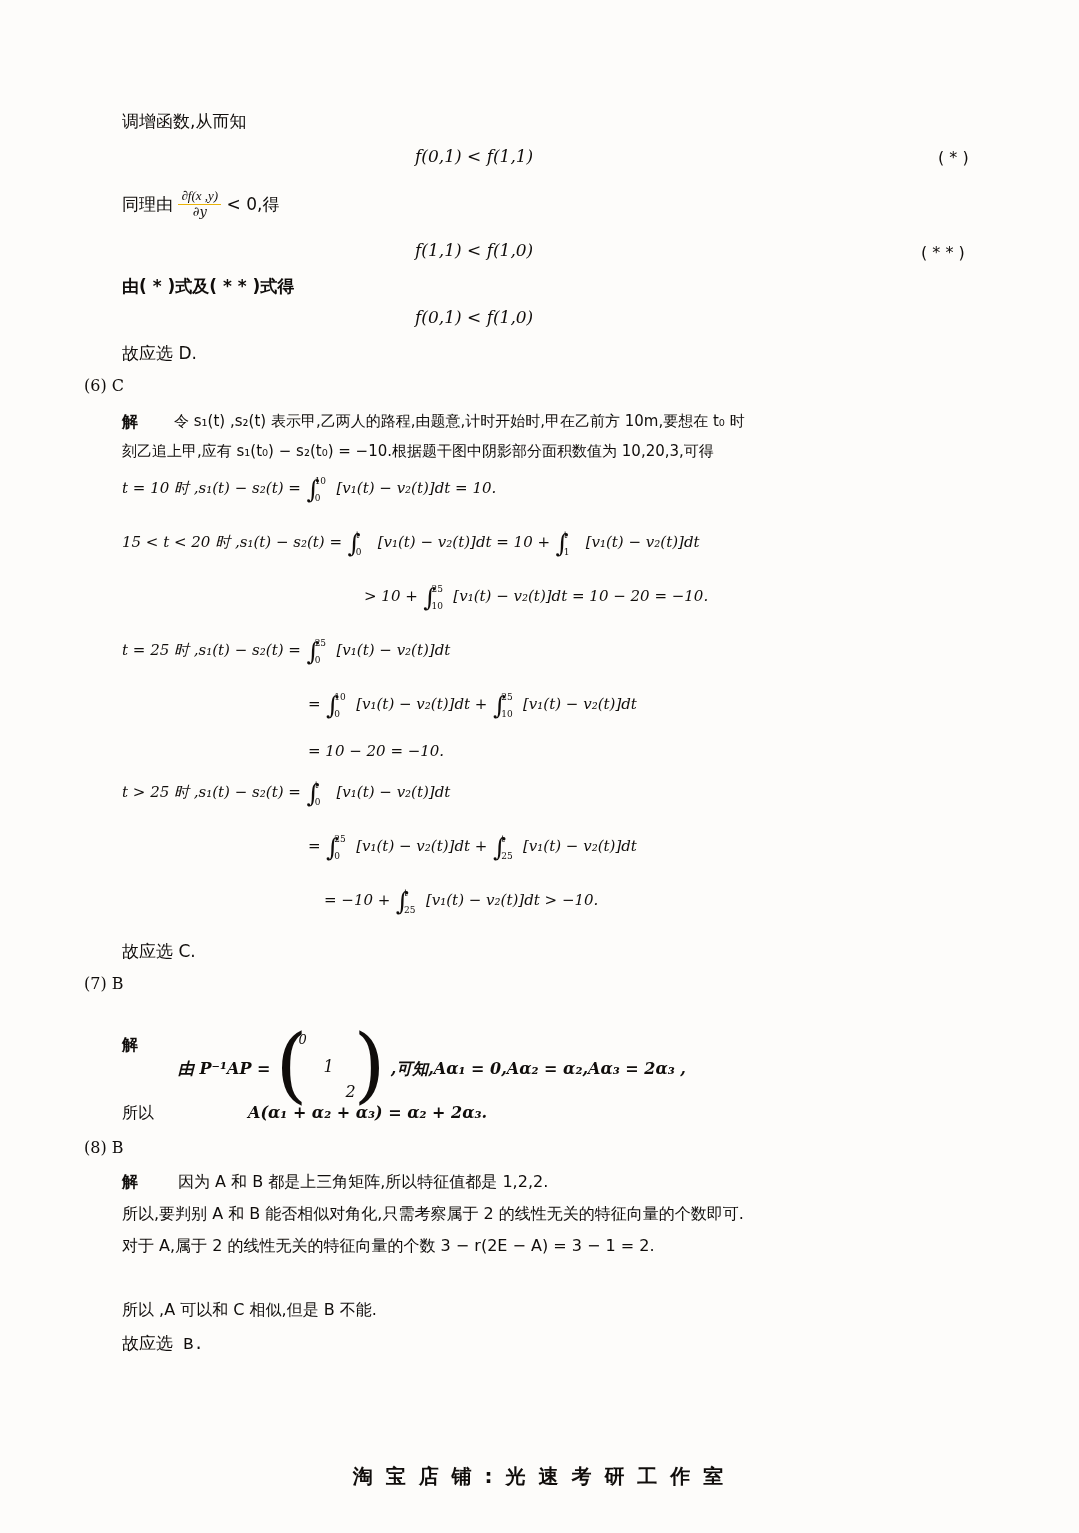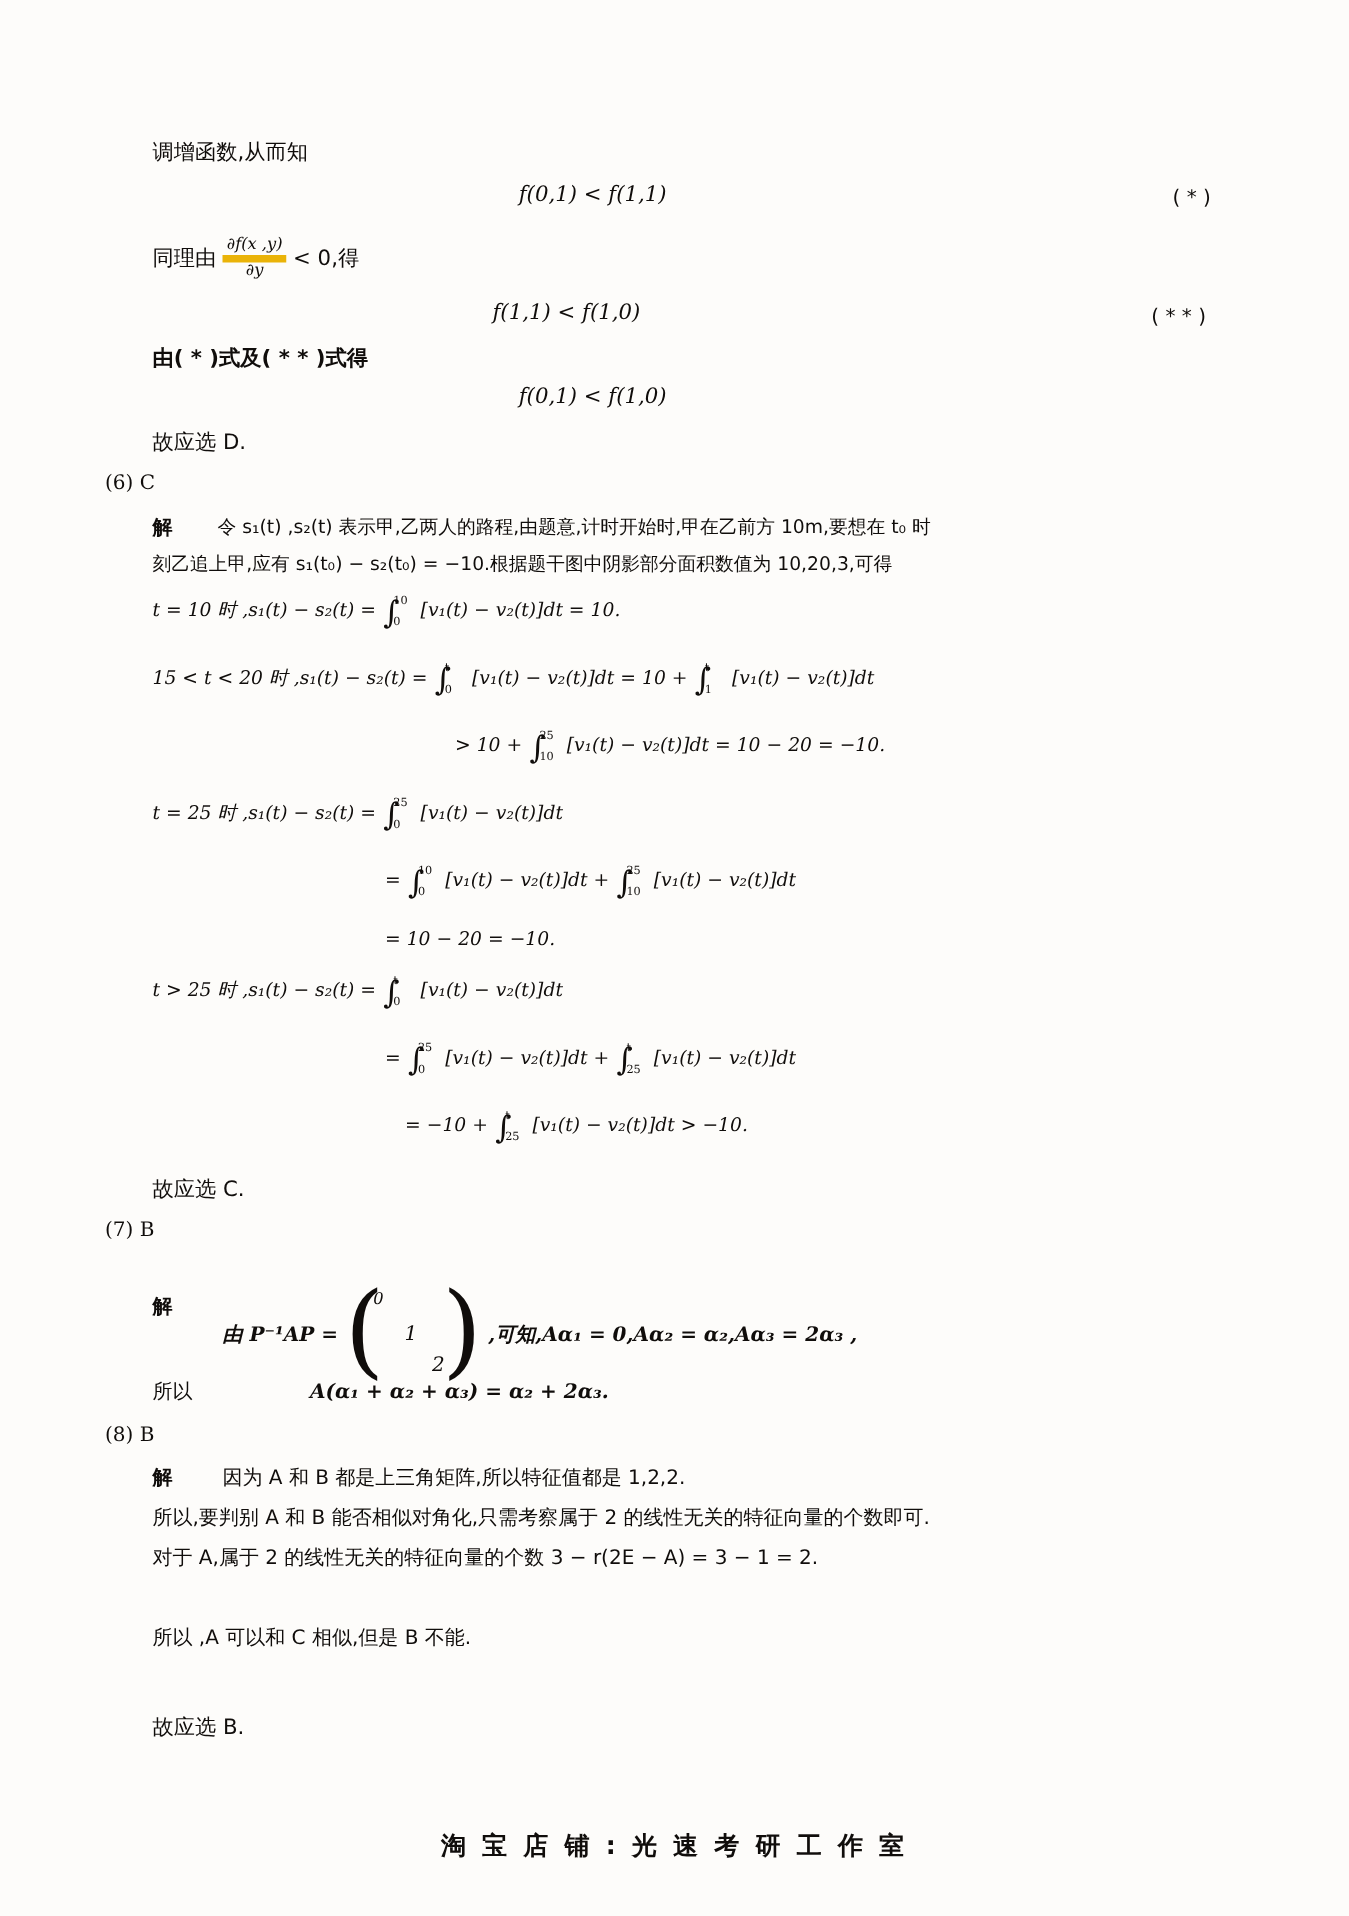--- a/index.html
+++ b/index.html
@@ -24,21 +24,21 @@
 
   .line { position:absolute; white-space:nowrap; }
 
   
   .t17 { font-size:17px; }
   .t16 { font-size:16px; }
   .t15 { font-size:15px; }
 
   
   .frac { display:inline-block; vertical-align:middle; text-align:center; font-size:13px; line-height:1.15; position:relative; top:-1px;}
-  .frac .num { display:block; padding:0 3px; border-bottom:6px solid #eab308; }
+  .frac .num { display:block; padding:0 3px; border-bottom:1px solid #eab308;font-family:Liberation Serif, serif; }
   .frac .den { display:block; padding:0 3px; }
 
   
   .intg { display:inline-block; position:relative; vertical-align:middle; font-size:25px; line-height:0.9; padding:0 12px 0 1px; top:1px;}
   .intg .sgn { font-family:"DejaVu Serif", serif; }
   .intg .up { position:absolute; left:9px; top:-2px; font-size:9px; }
   .intg .lo { position:absolute; left:9px; bottom:-1px; font-size:9px; }
 
   
   .matrix { display:inline-block; position:relative; vertical-align:middle; height:78px; width:110px; }
@@ -68,21 +68,21 @@
 
   <div class="line t17" style="left:122px; top:190px;">
     <span class="cn">同理由</span>
     <span class="frac">
       <span class="num math it">∂f(x ,y)</span>
       <span class="den math it">∂y</span>
     </span>
     <span class="cn">&lt; 0,得</span>
   </div>
 
-  <div class="line math it t17" style="left:394px; top:240px;">f(1,1) &lt; f(1,0)</div>
+  <div class="line math it t17" style="left:415px; top:240px;">f(1,1) &lt; f(1,0)</div>
   <div class="line cn t16" style="left:921px; top:243px;">( * * )</div>
 
   <div class="line cn bd t17" style="left:122px; top:275px;">由( * )式及( * * )式得</div>
 
   <div class="line math it t17" style="left:415px; top:307px;">f(0,1) &lt; f(1,0)</div>
 
   <div class="line cn t17" style="left:122px; top:342px;">故应选 D.</div>
 
   <div class="line t16" style="left:84px; top:376px;">(6) C</div>
 
@@ -211,17 +211,17 @@
   <div class="line cn t16" style="left:122px; top:1103px;">所以</div>
   <div class="line math bd it t16" style="left:200px; top:1103px;margin-left:48px;">A(α₁ + α₂ + α₃) = α₂ + 2α₃.</div>
 
   <div class="line t16" style="left:84px; top:1138px;">(8) B</div>
 
   <div class="line cn bd t16" style="left:122px; top:1172px;">解</div>
   <div class="line cn t16" style="left:178px; top:1172px;">因为 A 和 B 都是上三角矩阵,所以特征值都是 1,2,2.</div>
   <div class="line cn t16" style="left:122px; top:1204px;">所以,要判别 A 和 B 能否相似对角化,只需考察属于 2 的线性无关的特征向量的个数即可.</div>
   <div class="line cn t16" style="left:122px; top:1236px;">对于 A,属于 2 的线性无关的特征向量的个数 3 − r(2E − A) = 3 − 1 = 2.</div>
   <div class="line cn t16" style="left:122px; top:1300px;">所以 ,A 可以和 C 相似,但是 B 不能.</div>
-  <div class="line cn t17" style="left:122px; top:1370px;">故应选 B.</div>
+  <div class="line cn t17" style="left:122px; top:1332px;font-family:Liberation Mono, monospace;">故应选 B.</div>
 
   <div class="footer" style="top:1463px;">淘 宝 店 铺 : 光 速 考 研 工 作 室</div>
 
 </div>
 
 </body></html>

